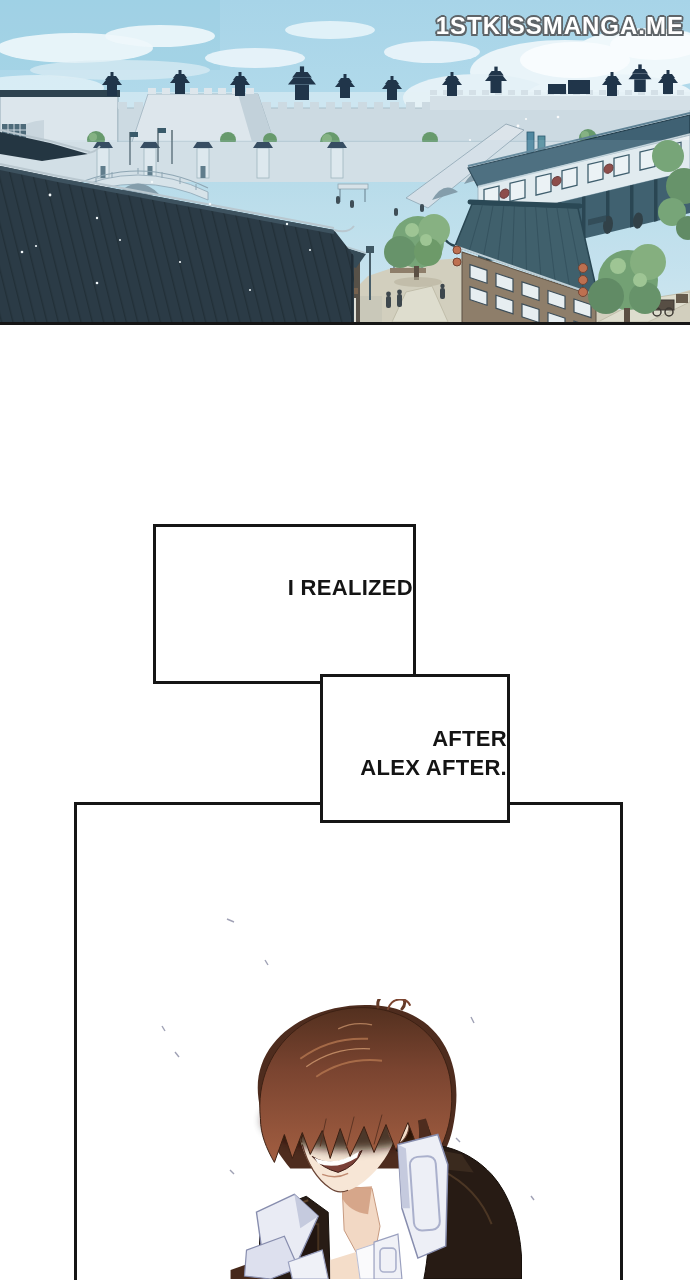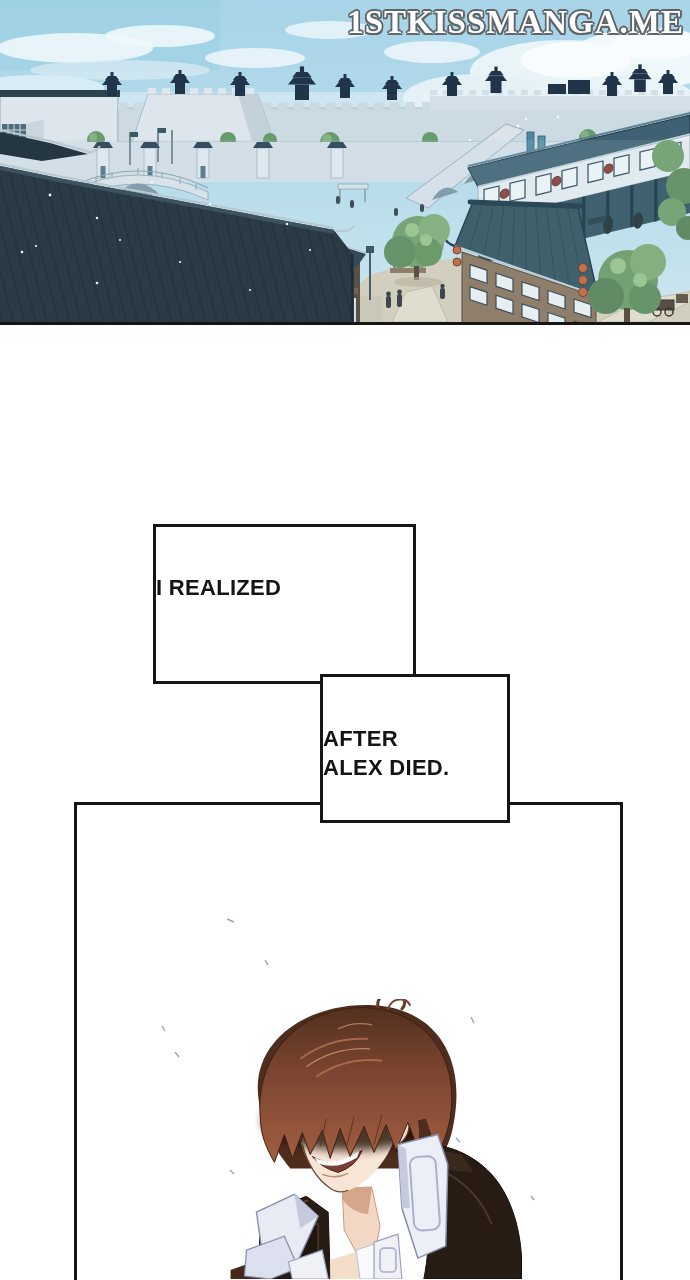--- a/index.html
+++ b/index.html
@@ -2,30 +2,30 @@
 <html><head>
 <meta charset="utf-8">
 <style>
   html,body{margin:0;padding:0;background:#ffffff;}
   .page{position:relative;width:690px;height:1280px;background:#ffffff;overflow:hidden;
         font-family:"Liberation Sans","DejaVu Sans",sans-serif;}
   
   .scenery-panel{position:absolute;left:0;top:0;width:690px;height:322px;
                  border-bottom:3px solid #161616;overflow:hidden;background:#b7ddec;}
   .scenery-panel svg{display:block;}
-  .watermark{position:absolute;top:4px;right:6px;z-index:5;
-             font-family:Liberation Serif, serif;font-weight:700;font-size:33px;
+  .watermark{position:absolute;top:12px;right:6px;z-index:5;
+             font-family:Liberation Sans, sans-serif;font-weight:700;font-size:24px;
              letter-spacing:1px;color:#ffffff;white-space:nowrap;
              text-shadow:-1.5px -1.5px 0 #5f6569,1.5px -1.5px 0 #5f6569,
                          -1.5px 1.5px 0 #5f6569,1.5px 1.5px 0 #5f6569,
                          -1.8px 0 0 #5f6569,1.8px 0 0 #5f6569,
                          0 -1.8px 0 #5f6569,0 1.8px 0 #5f6569;}
   
   .caption-box{position:absolute;background:#ffffff;border:3px solid #161616;
-               box-sizing:border-box;text-align:left;color:#141414;}
+               box-sizing:border-box;text-align:right;color:#141414;}
   .caption-box .cap-line{display:block;font-weight:700;font-size:22px;
                letter-spacing:.3px;line-height:30px;}
   .box1{left:153px;top:524px;width:263px;height:160px;z-index:3;padding-top:46px;}
   .box2{left:320px;top:674px;width:190px;height:149px;z-index:4;padding-top:47px;}
   .box2 .cap-line{line-height:29px;}
   
   .main-panel{position:absolute;left:74px;top:802px;width:549px;height:478px;
               box-sizing:border-box;border:3px solid #161616;border-bottom:none;
               background:#ffffff;z-index:2;overflow:hidden;}
   .particles{position:absolute;left:0;top:0;}
@@ -359,21 +359,21 @@
       </g>
     </svg>
     <div class="watermark">1STKISSMANGA.ME</div>
   </div>
 
   <div class="caption-box box1">
     <span class="cap-line">I REALIZED</span>
   </div>
   <div class="caption-box box2">
     <span class="cap-line">AFTER</span>
-    <span class="cap-line">ALEX DIED.</span>
+    <span class="cap-line">ALEX AFTER.</span>
   </div>
 
   <div class="main-panel">
     <svg class="particles" width="543" height="475" viewBox="0 0 543 475">
       <g stroke="#8f91a8" stroke-width="1.4" opacity=".85" fill="none">
         <path d="M150,114 l7,3"></path>
           <path d="M188,155 l3,5"></path>
           <path d="M85,221 l3,5"></path>
         <path d="M98,247 l4,5"></path>
           <path d="M394,212 l3,6"></path>

